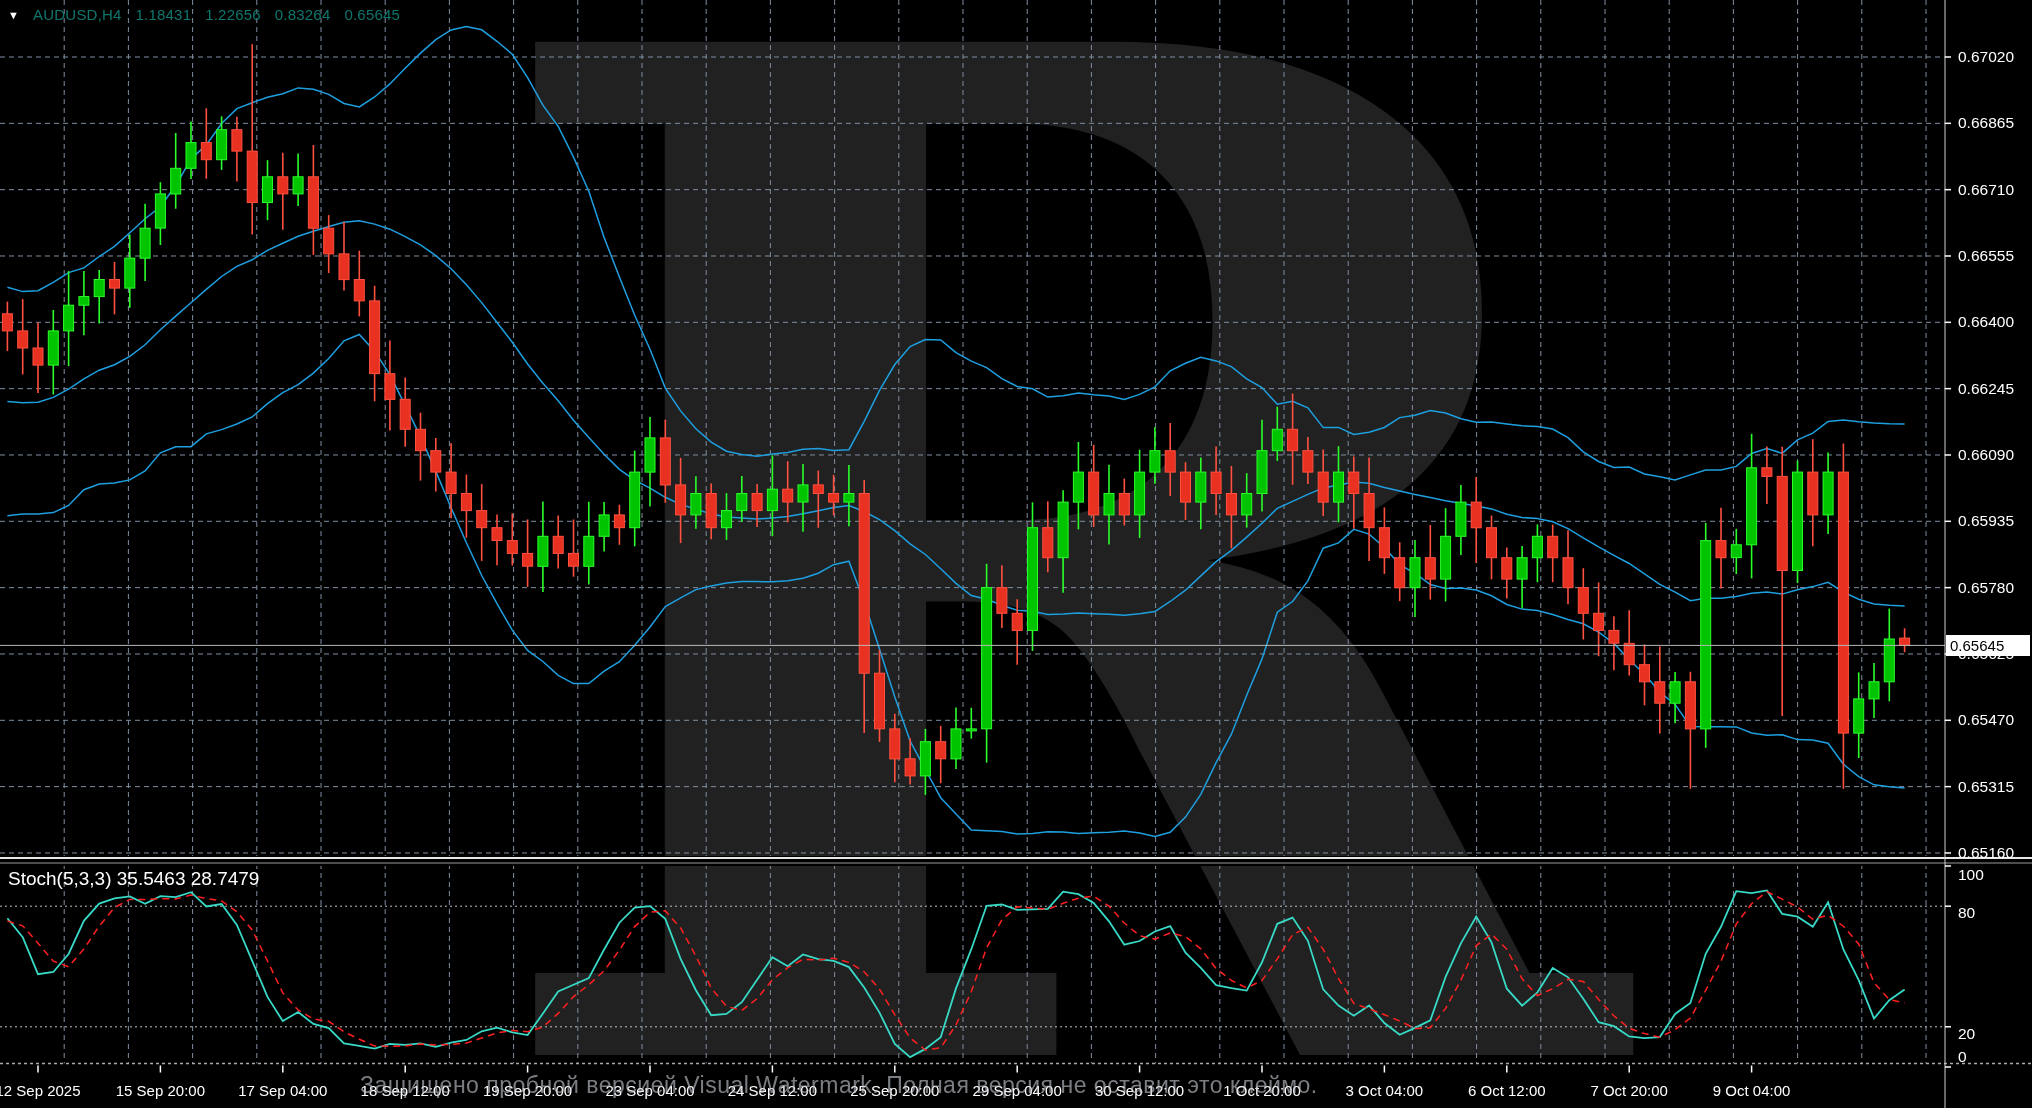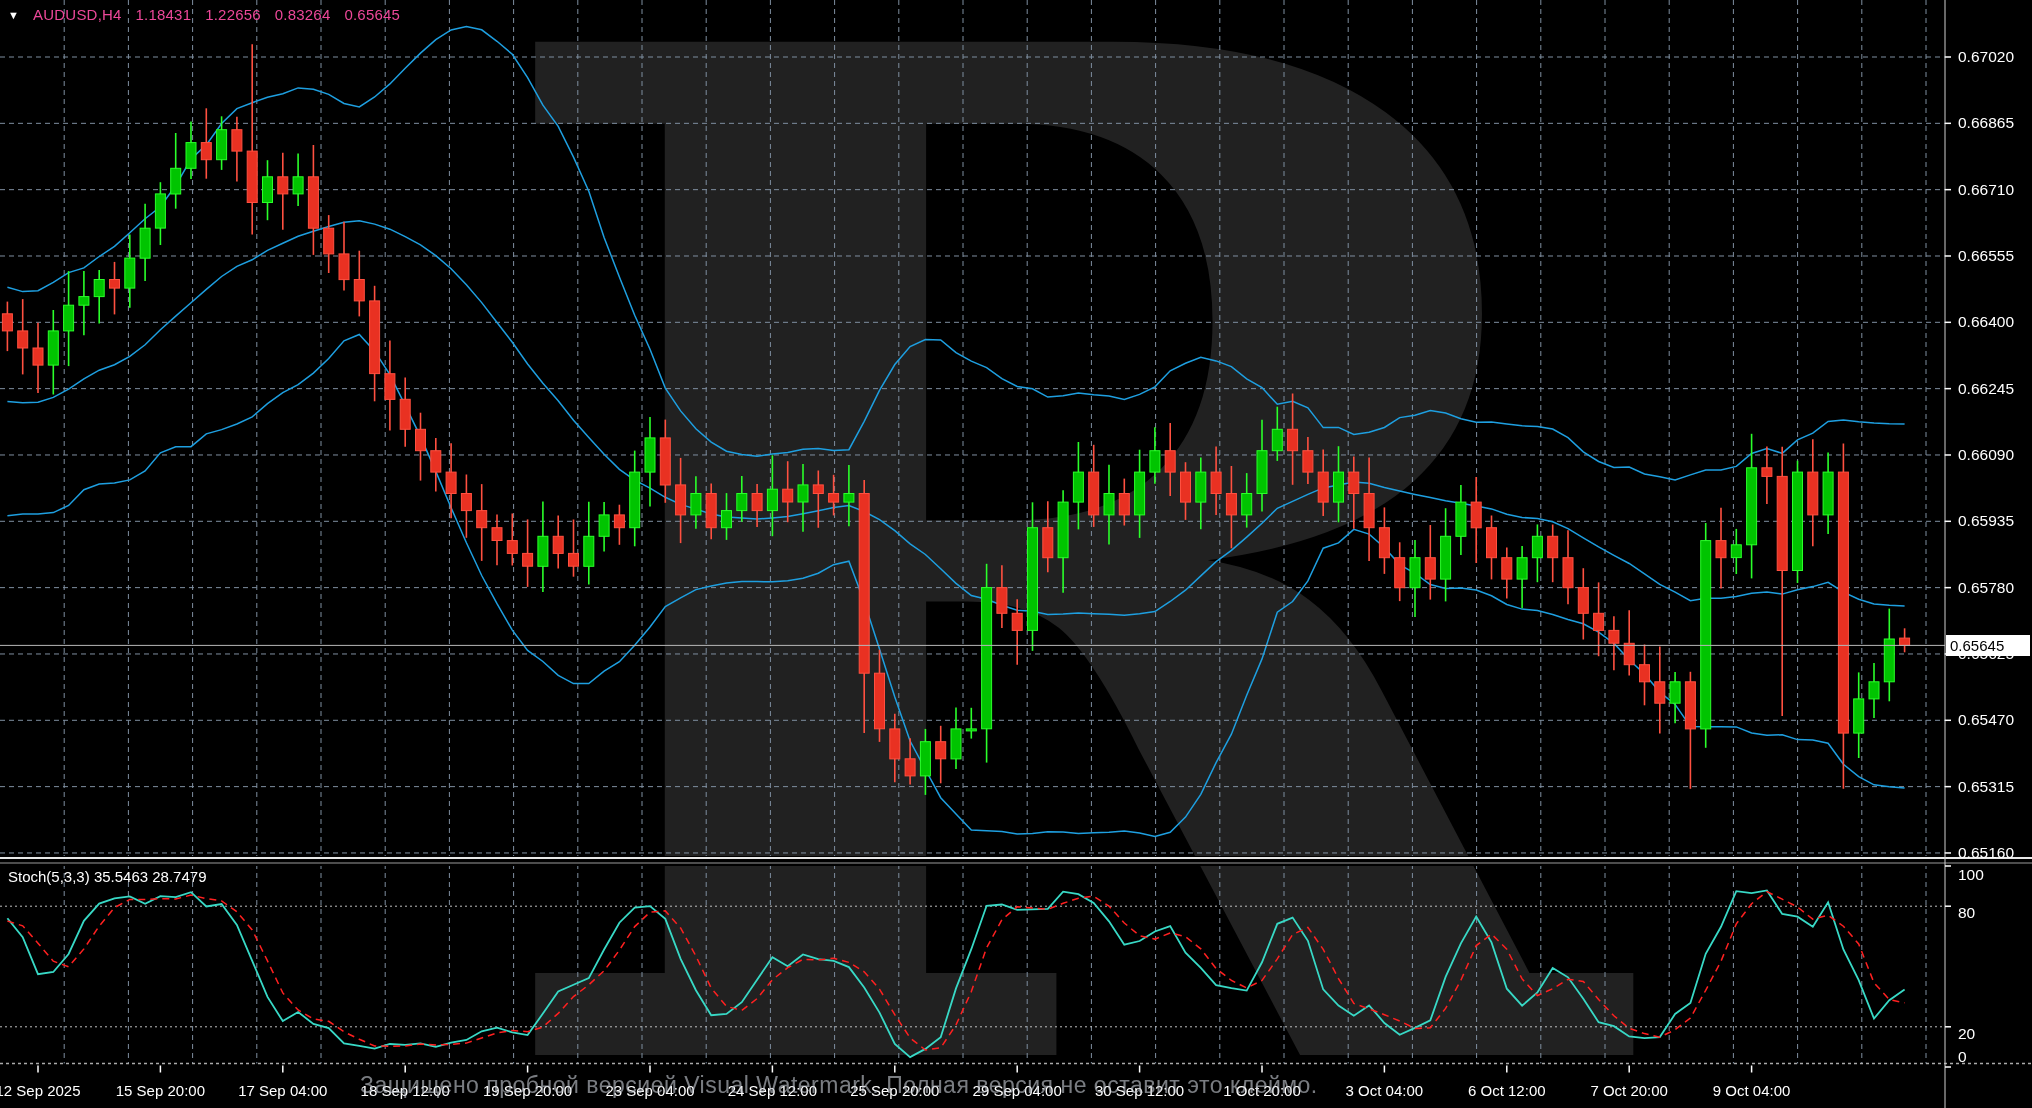--- a/index.html
+++ b/index.html
@@ -2,22 +2,22 @@
 <html><head>
 <meta charset="utf-8">
 <style>
   html,body{margin:0;padding:0;background:#000;}
   #screen{position:relative;width:2032px;height:1108px;background:#000;overflow:hidden;
           font-family:"Liberation Sans",sans-serif;}
   #chart-svg{position:absolute;left:0;top:0;}
   .overlay{position:absolute;color:#fff;white-space:nowrap;}
   #header{left:8px;top:6px;font-size:15px;letter-spacing:0.2px;display:flex;gap:14px;align-items:center;}
   #header .tri{font-size:11px;color:#fff;cursor:pointer;}
-  #header span{color:#ec4899;}
-  #stoch-label{left:8px;top:868px;font-size:15px;}
+  #header span{color:#0f766e;}
+  #stoch-label{left:8px;top:868px;font-size:19px;}
   #price-tag{left:1946px;top:635px;width:84px;height:21px;background:#fff;color:#000;
              font-size:15px;line-height:21px;padding-left:4px;box-sizing:border-box;}
   #wm-text{left:360px;top:1072px;font-size:23px;color:rgba(195,200,208,0.62);letter-spacing:0.5px;}
 </style>
 </head>
 <body>
 
 <div id="screen">
   <svg id="chart-svg" width="2032" height="1108">
       <text x="470" y="1055" fill="rgba(255,255,255,0.13)" font-size="1390" font-family="&quot;DejaVu Serif&quot;,&quot;Liberation Serif&quot;,serif" font-weight="bold">R</text>

